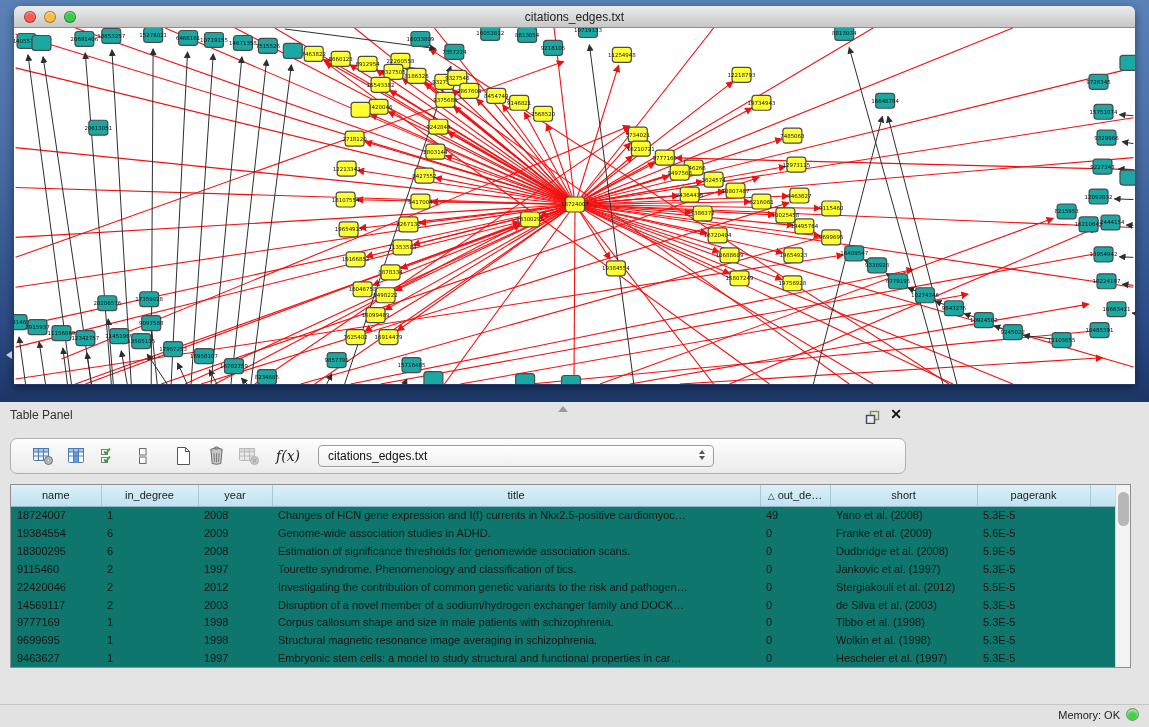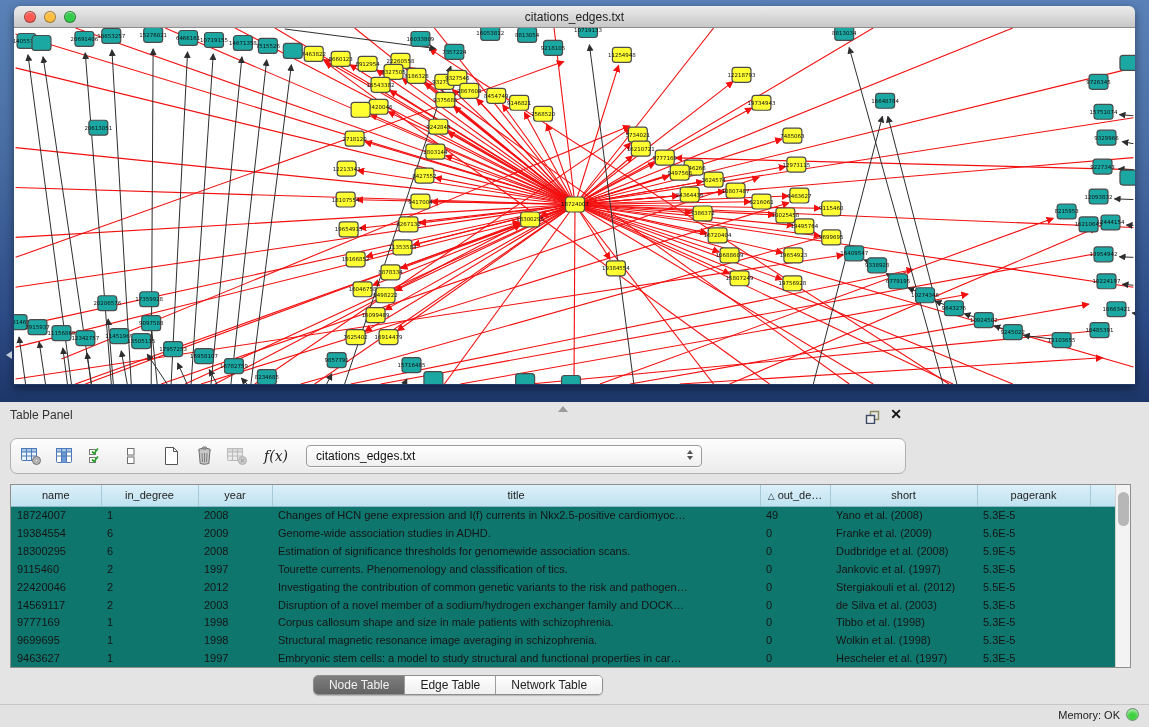--- a/index.html
+++ b/index.html
@@ -30,21 +30,21 @@
     border:5px solid transparent; border-bottom:6px solid #9a9a9a; }
   .panel-header { height:26px; line-height:26px; padding:0 10px; font-size:12px;
     color:#333; position:relative; }
   .panel-float { position:absolute; right:34px; top:5px; cursor:pointer; }
   .panel-close { position:absolute; right:12px; top:3px; font-size:14px; font-weight:bold;
     color:#111; cursor:pointer; line-height:18px; }
   .panel-content { position:absolute; left:10px; right:8px; top:28px; bottom:4px; }
 
   .toolbar { height:36px; margin:8px 0 10px 0; border:1px solid #b0b0b0; border-radius:7px;
     background:linear-gradient(#fdfdfd,#ebebeb); display:flex; align-items:center;
-    padding:0 8px; }
+    padding:0 20px; }
   .tool { width:24px; height:20px; display:flex; align-items:center; justify-content:center;
     margin-right:9px; cursor:pointer; }
   .tool.gap { margin-left:8px; }
   .fx { font-family:"DejaVu Serif", serif; font-style:italic; font-size:14px; color:#222;
     margin:0 4px 0 6px; }
   .combo { width:396px; height:22px; margin-left:14px; border:1px solid #9d9d9d;
     border-radius:4px; background:linear-gradient(#ffffff,#f0f0f0); position:relative;
     display:flex; align-items:center; padding:0 22px 0 9px; font-size:12px; color:#111;
     box-shadow:0 1px 0 rgba(255,255,255,.7); cursor:pointer; }
   .combo .arrows { position:absolute; right:8px; top:4px; display:flex; flex-direction:column;
@@ -883,21 +883,21 @@
               <td>Estimation of significance thresholds for genomewide association scans.</td>
               <td>0</td>
               <td>Dudbridge et al. (2008)</td>
               <td>5.9E-5</td>
               <td></td>
             </tr>
             <tr>
               <td>9115460</td>
               <td>2</td>
               <td>1997</td>
-              <td>Tourette currents. Phenomenology and classification of tics.</td>
+              <td>Tourette syndrome. Phenomenology and classification of tics.</td>
               <td>0</td>
               <td>Jankovic et al. (1997)</td>
               <td>5.3E-5</td>
               <td></td>
             </tr>
             <tr>
               <td>22420046</td>
               <td>2</td>
               <td>2012</td>
               <td>Investigating the contribution of common genetic variants to the risk and pathogen…</td>
@@ -946,27 +946,20 @@
               <td>5.3E-5</td>
               <td></td>
             </tr>
           </tbody>
       </table>
       <div class="vscroll">
         <div class="vthumb"></div>
       </div>
     </div>
 
-    <div class="tabs-bar">
-      <div class="segmented" id="tabs">
-          <span class="segment selected">Node Table</span>
-          <span class="segment">Edge Table</span>
-          <span class="segment">Network Table</span>
-        </div>
-    </div>
   </div>
 </div>
 
 <div class="statusbar">
   <div class="memory">
     <span>Memory: OK</span>
     <span class="mem-dot" style="background: rgb(63, 209, 63);"></span>
   </div>
 </div>
 

